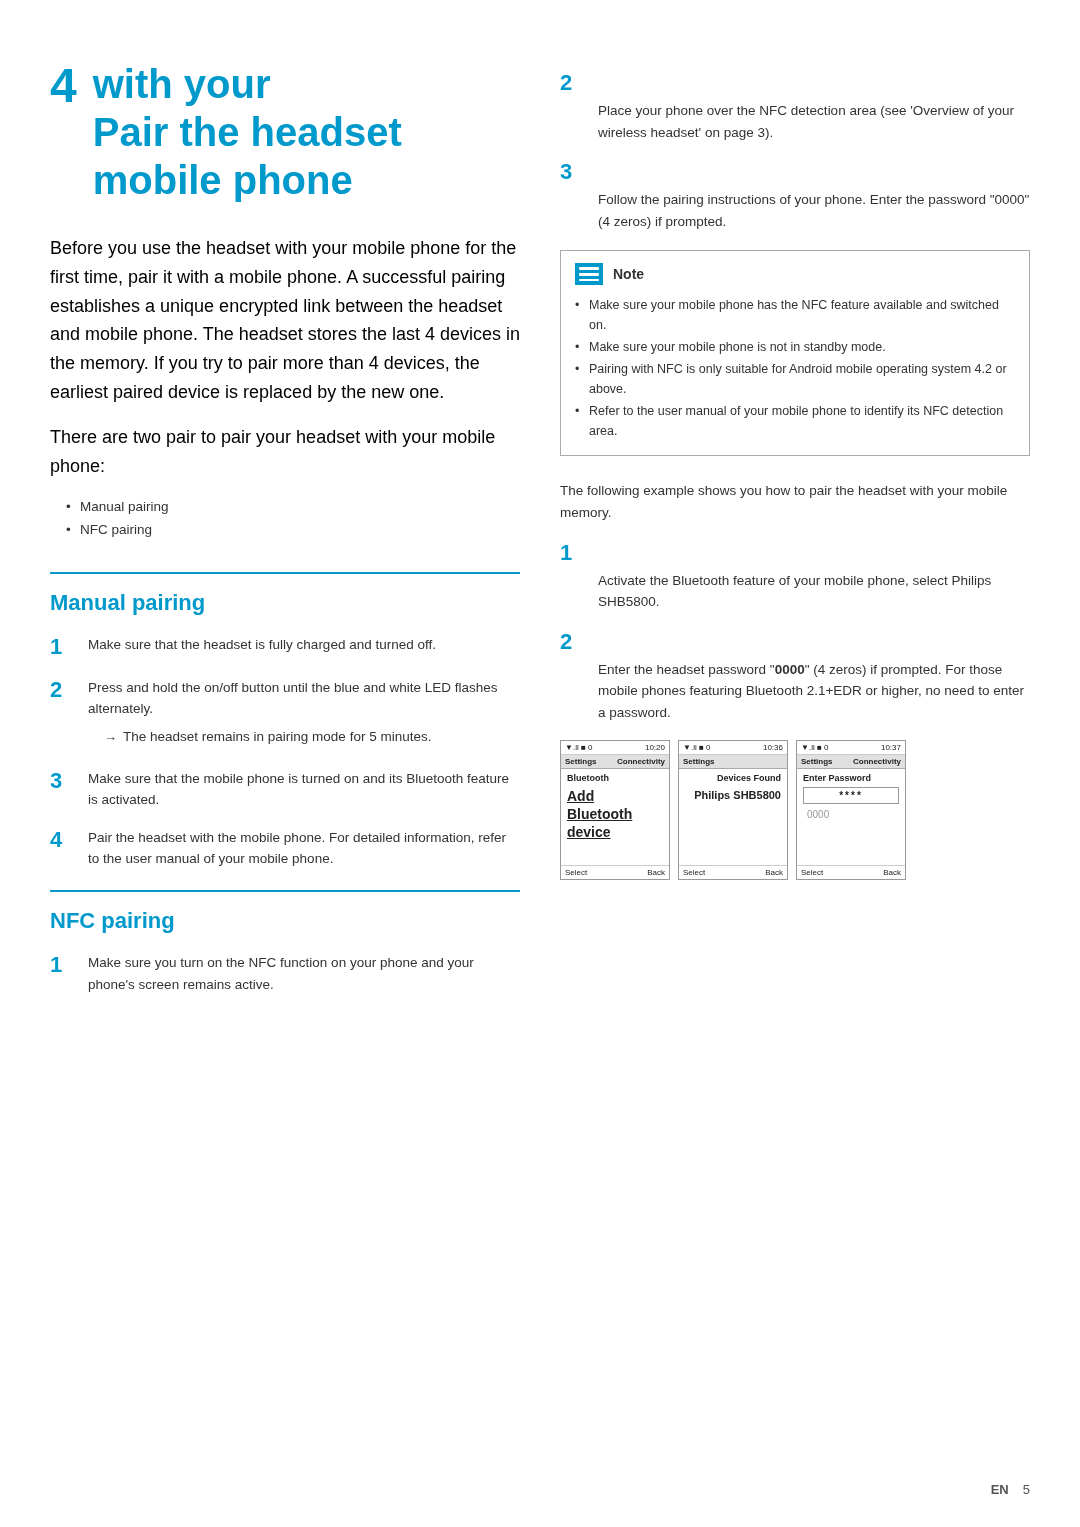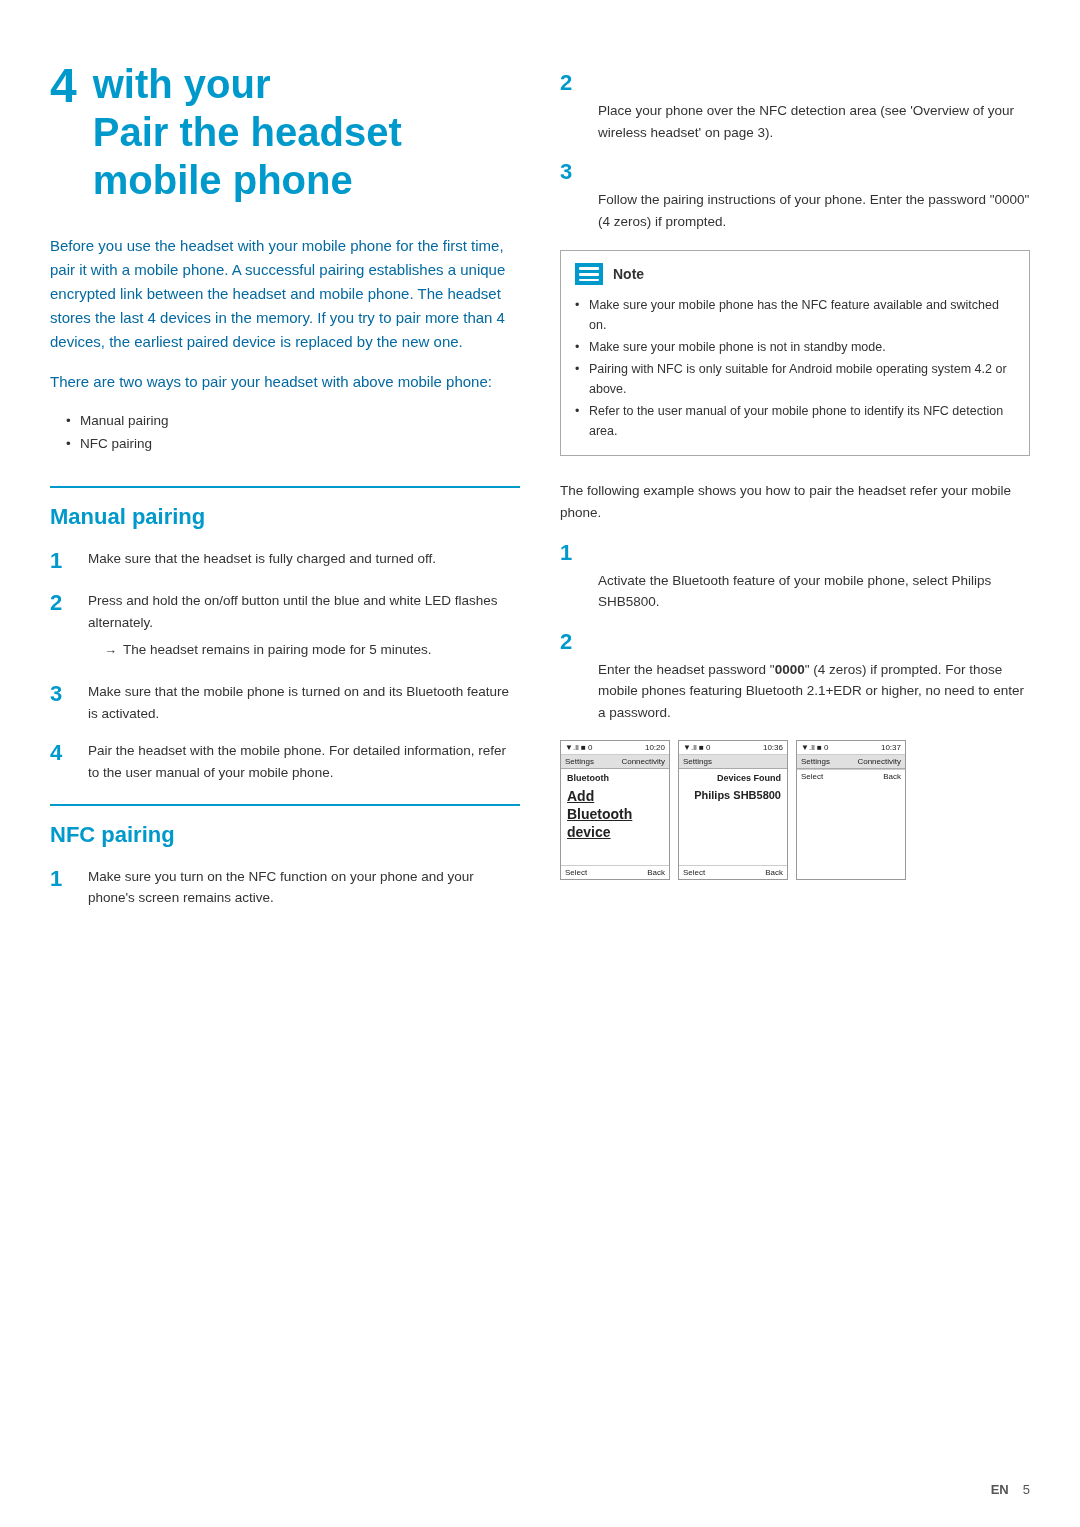--- a/index.html
+++ b/index.html
@@ -39,23 +39,23 @@
     }
     .chapter-title {
       font-size: 40px;
       font-weight: bold;
       color: #0099cc;
       line-height: 1.2;
     }
 
     
     .intro-text {
-      font-size: 15px;
+      font-size: 18px;
       line-height: 1.6;
-      color: #0369a1;
+      color: #000000;
       margin-bottom: 16px;
     }
 
     
     .bullet-list {
       list-style: none;
       margin-left: 16px;
       margin-bottom: 30px;
     }
     .bullet-list li {
@@ -239,20 +239,21 @@
     .phone-status-time {
       font-size: 8px;
     }
     .phone-nav-bar {
       display: flex;
       justify-content: space-between;
       padding: 2px 4px;
       background: #e0e0e0;
       font-size: 8px;
       border-bottom: 1px solid #aaa;
+      font-weight: bold;
     }
     .phone-body {
       padding: 4px 6px;
     }
     .phone-title-large {
       font-size: 14px;
       font-weight: bold;
       color: #222;
       line-height: 1.3;
       margin-bottom: 2px;
@@ -307,21 +308,21 @@
         <span class="chapter-number">4</span>
         <div class="chapter-title">
           <div>with your</div>
           <div>Pair the headset</div>
           <div>mobile phone</div>
         </div>
       </div>
     </div>
 
     <p class="intro-text">Before you use the headset with your mobile phone for the first time, pair it with a mobile phone. A successful pairing establishes a unique encrypted link between the headset and mobile phone. The headset stores the last 4 devices in the memory. If you try to pair more than 4 devices, the earliest paired device is replaced by the new one.</p>
-    <p class="intro-text">There are two ways to pair your headset with above mobile phone:</p>
+    <p class="intro-text">There are two pair to pair your headset with your mobile phone:</p>
 
     <ul class="bullet-list">
       <li>Manual pairing</li>
       <li>NFC pairing</li>
     </ul>
 
     <hr class="section-divider">
     <div class="section-title">Manual pairing</div>
 
     <ul class="steps-list">
@@ -386,21 +387,21 @@
         <span class="note-label">Note</span>
       </div>
       <ul class="note-list">
         <li>Make sure your mobile phone has the NFC feature available and switched on.</li>
         <li>Make sure your mobile phone is not in standby mode.</li>
         <li>Pairing with NFC is only suitable for Android mobile operating system 4.2 or above.</li>
         <li>Refer to the user manual of your mobile phone to identify its NFC detection area.</li>
       </ul>
     </div>
 
-    <p class="example-intro">The following example shows you how to pair the headset refer your mobile phone.</p>
+    <p class="example-intro">The following example shows you how to pair the headset with your mobile memory.</p>
 
     <ul class="steps-list" style="margin-bottom: 14px;">
       <li class="step-item">
         <span class="step-number-sm">1</span>
         <span class="step-content-sm">Activate the Bluetooth feature of your mobile phone, select Philips SHB5800.</span>
       </li>
       <li class="step-item">
         <span class="step-number-sm">2</span>
         <span class="step-content-sm">
           <span>Enter the headset password "</span><span class="bold-text">0000</span><span>" (4 zeros) if prompted. For those mobile phones featuring Bluetooth 2.1+EDR or higher, no need to enter a password.</span>
@@ -460,20 +461,25 @@
         <div class="phone-status-bar">
           <span class="phone-status-left">
             <span>▼.ll ■ 0</span>
           </span>
           <span class="phone-status-time">10:37</span>
         </div>
         <div class="phone-nav-bar">
           <span>Settings</span>
           <span>Connectivity</span>
         </div>
+        <div class="phone-body" style="flex:1; padding-bottom: 22px;">
+          <div style="font-size:9px; font-weight:bold; color:#222; margin-bottom:4px;">Enter Password</div>
+          <div class="phone-password-box">****</div>
+          <div class="phone-number-0000">0000</div>
+        </div>
         <div style="display:flex; justify-content:space-between; padding: 2px 4px; border-top: 1px solid #ccc; font-size:8px;">
           <span>Select</span>
           <span>Back</span>
         </div>
       </div>
 
     </div>
 
   </div>
 

